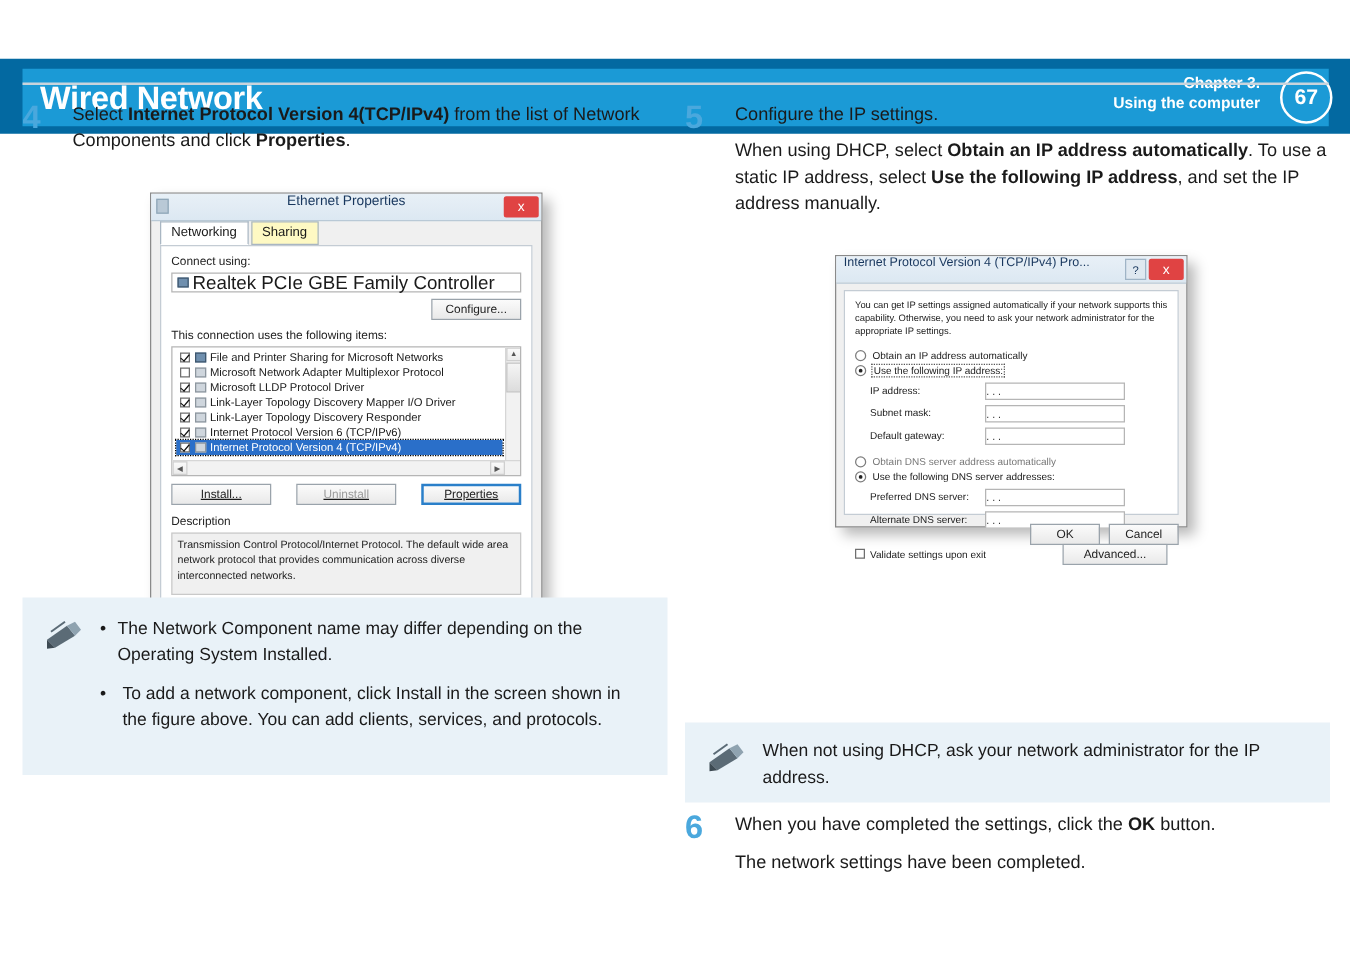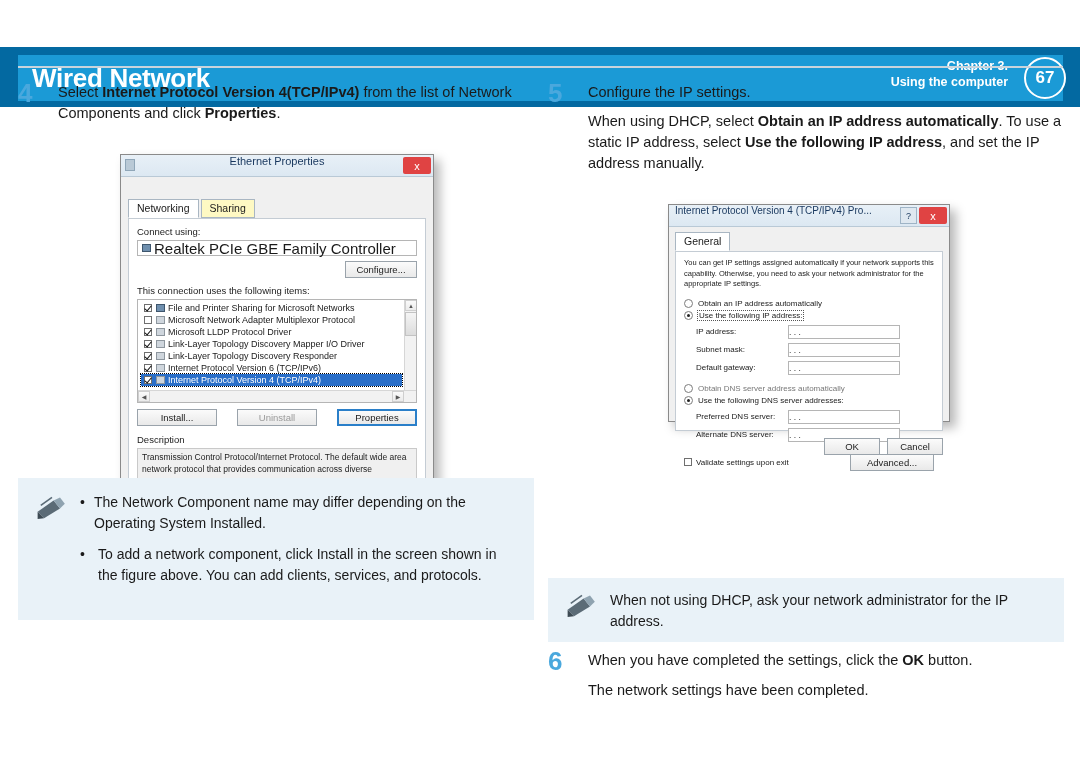--- a/index.html
+++ b/index.html
@@ -201,21 +201,21 @@
     <div class="step-num">4</div>
     <div class="step-text"><span>Select </span><b>Internet Protocol Version 4(TCP/IPv4)</b><span> from the list of Network Components and click </span><b>Properties</b><span>.</span></div>
   </div>
 
   <div class="win" style="position:absolute; left:102px; top:72px; width:314px; height:363px;">
     <div class="win-title">
       <span class="win-title-text">Ethernet Properties</span>
       <span style="position:absolute;left:4px;top:4px;width:10px;height:12px;background:#b9c9d6;border:1px solid #8fa6b8;"></span>
       <span class="win-close">x</span>
     </div>
-    <div class="win-body" style="padding:22px 7px;">
+    <div class="win-body" style="padding:0 7px;">
       <div class="tabstrip">
         <div class="tab active">Networking</div>
         <div class="tab">Sharing</div>
       </div>
       <div class="panel" style="height:318px; padding:7px 8px;">
 
         <div class="lbl" style="margin-bottom:3px;">Connect using:</div>
         <div class="field row" style="height:16px; padding:0 4px;">
           <span class="nic-ico"></span>
           <span style="font-size:15px;">Realtek PCIe GBE Family Controller</span>
@@ -268,21 +268,21 @@
             <div class="sb-arrow">▲</div>
             <div class="sb-thumb"></div>
             <div class="sb-arrow" style="position:absolute; bottom:0; left:0;">▼</div>
           </div>
           <div class="hscroll" style="position:absolute; left:0; bottom:0; width:100%;">
             <div class="hs-arrow">◀</div>
             <div class="hs-arrow" style="margin-right:12px;">▶</div>
           </div>
         </div>
 
-        <div style="display:flex; justify-content:space-between; margin-top:6px;">
+        <div style="display:flex; justify-content:space-between; margin-top:6px;text-decoration:underline;">
           <div class="btn" style="width:80px;">Install...</div>
           <div class="btn disabled" style="width:80px;">Uninstall</div>
           <div class="btn focus" style="width:80px; padding:1px 6px;">Properties</div>
         </div>
 
         <div class="lbl" style="margin-top:8px;">Description</div>
         <div class="field" style="height:50px; margin-top:3px; font-size:8.5px; line-height:1.45; background:#f0f0f0; border:1px solid #c9c9c9; color:#222;">Transmission Control Protocol/Internet Protocol. The default wide area network protocol that provides communication across diverse interconnected networks.</div>
 
         <div style="display:flex; justify-content:flex-end; gap:7px; margin-top:12px;">
           <div class="btn" style="width:62px;">OK</div>
@@ -314,23 +314,20 @@
     <div class="step-text" style="margin-top:8px;"><span>When using DHCP, select </span><b>Obtain an IP address automatically</b><span>. To use a static IP address, select </span><b>Use the following IP address</b><span>, and set the IP address manually.</span></div>
   </div>
 
   <div class="win" style="position:absolute; left:120px; top:122px; width:282px; height:218px;">
     <div class="win-title" style="justify-content:flex-start; padding-left:6px;">
       <span class="win-title-text" style="font-size:10px;">Internet Protocol Version 4 (TCP/IPv4) Pro...</span>
       <span class="win-help">?</span>
       <span class="win-close">x</span>
     </div>
     <div class="win-body" style="padding:5px 6px;">
-      <div class="tabstrip">
-        <div class="tab active">General</div>
-      </div>
       <div class="panel" style="height:180px; padding:6px 8px;">
         <div style="font-size:7.5px; line-height:1.4; color:#222;">You can get IP settings assigned automatically if your network supports this capability. Otherwise, you need to ask your network administrator for the appropriate IP settings.</div>
 
         <div class="row" style="margin-top:9px;">
           <span class="radio"></span>
           <span style="font-size:8px;">Obtain an IP address automatically</span>
         </div>
         <div class="row" style="margin-top:3px;">
           <span class="radio on"></span>
           <span style="font-size:8px; outline:1px dotted #555; padding:0 1px;">Use the following IP address:</span>

